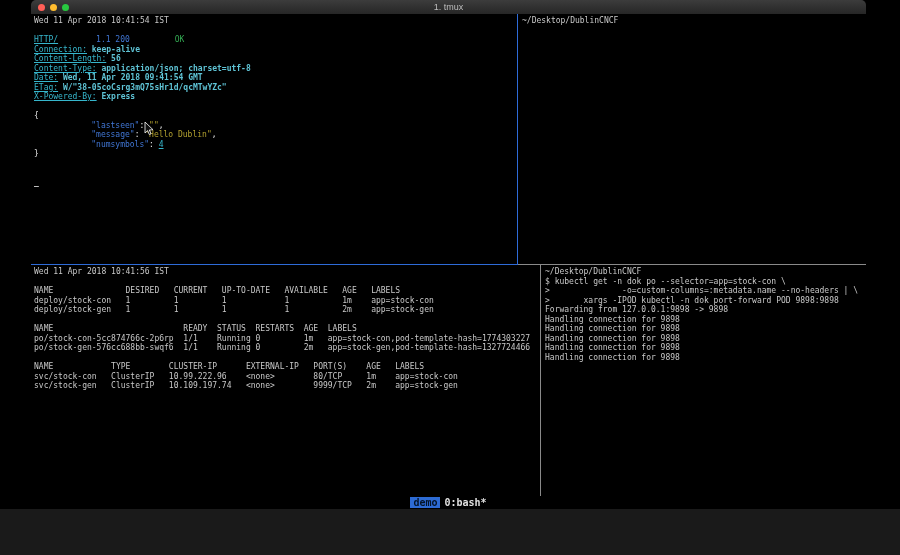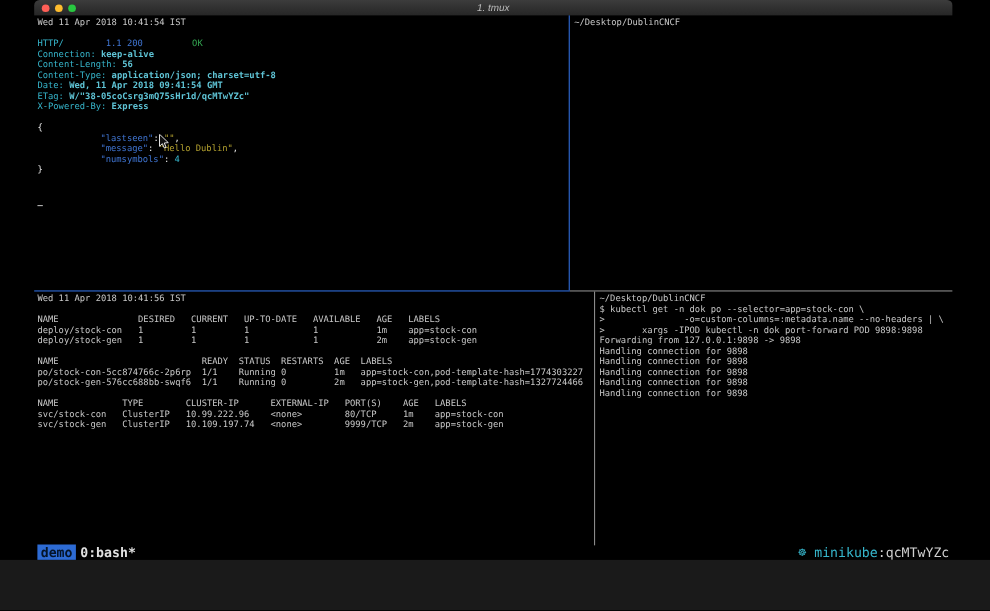--- a/index.html
+++ b/index.html
@@ -8,48 +8,48 @@
   .desktop { position:relative; width:900px; height:555px; background:#000; }
   .dock-strip { position:absolute; left:0; top:509px; width:900px; height:46px; background:#1a1a1a; }
 
   .window { position:absolute; left:31px; top:0; width:835px; height:509px; background:#000;
             border-radius:5px 5px 0 0; overflow:hidden; }
   .titlebar { position:absolute; left:0; top:0; width:835px; height:14px;
               background:linear-gradient(#3c3c3c,#262626); display:flex; align-items:center; }
   .lights { display:flex; gap:5px; padding-left:7px; position:relative; z-index:2; }
   .light { width:7px; height:7px; border-radius:50%; background:#555; display:inline-block; }
   .title { position:absolute; left:0; right:0; text-align:center; font-size:9px; line-height:14px;
-           color:#bdbdbd; font-family:"Liberation Sans",sans-serif;font-style:italic; }
+           color:#bdbdbd; font-family:"Liberation Sans",sans-serif; }
 
   .pane { position:absolute; overflow:hidden; white-space:pre; font-size:8px; line-height:9.5px;
           padding:2px 0 0 3px; color:#c8c8c8; }
   .pane-tl { left:0; top:14px; width:486px; height:250px; }
   .pane-tr { left:488px; top:14px; width:347px; height:250px; }
   .pane-bl { left:0; top:265px; width:509px; height:231px; }
   .pane-br { left:511px; top:265px; width:324px; height:231px; }
   .line { height:9.5px; }
 
   .divider { position:absolute; }
   .div-vtop   { left:486px; top:14px;  width:1px;  height:250px; background:var(--accent,#2e6bd8); }
   .div-hleft  { left:0;     top:264px; width:487px; height:1px;  background:var(--accent,#2e6bd8); }
   .div-hright { left:487px; top:264px; width:348px; height:1px;  background:#8a8a8a; }
   .div-vbot   { left:509px; top:265px; width:1px;  height:231px; background:#8a8a8a; }
 
   .c-fg     { color:#c8c8c8; }
   .c-white  { color:#e8e8e8; }
-  .c-cyan   { color:#36b6cc; }
+  .c-cyan   { color:#36b6cc;text-decoration:underline; }
   .c-cyanv  { color:#5fc4d6;font-weight:bold; }
   .c-blue   { color:#4076d4;margin-left:38px; }
   .c-green  { color:#33a852;margin-left:40px; }
   .c-yellow { color:#b3a12f; }
   .c-cursor { color:#e0e0e0; font-weight:bold; }
 
   .statusbar { position:absolute; left:0; top:496px; width:835px; height:13px; background:#000;
                display:flex; justify-content:space-between; align-items:center;
-               font-size:12px; line-height:13px; padding:0 3px; }
+               font-size:10px; line-height:13px; padding:0 3px;flex-direction:column; }
   .session { background:#2d6bd4; color:#041428; padding:0 3px; font-weight:bold; }
   .win { color:#e0e0e0; font-weight:bold; margin-left:4px; }
   .k8s { color:#36b6cc; }
   .ns  { color:#cfcfcf; }
 
   .mouse-cursor { position:absolute; left:144px; top:122px; z-index:5; }
 </style>
 </head>
 <body>
 

